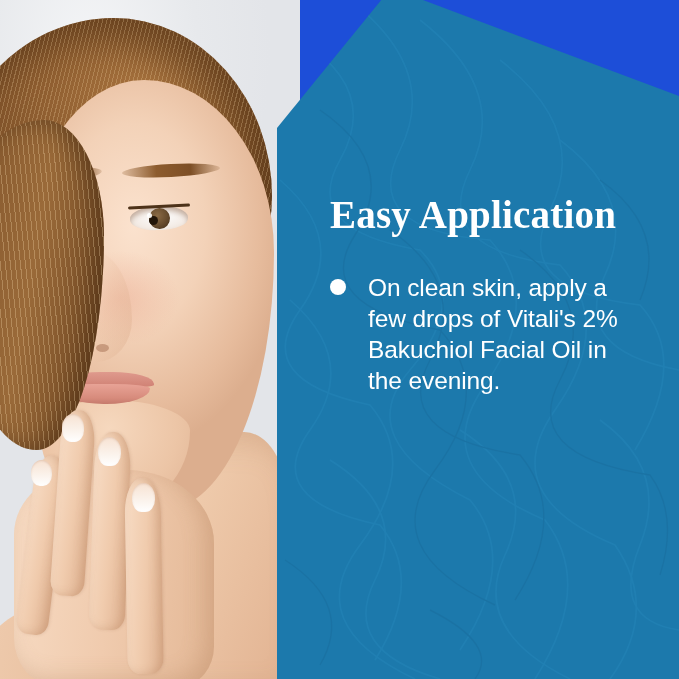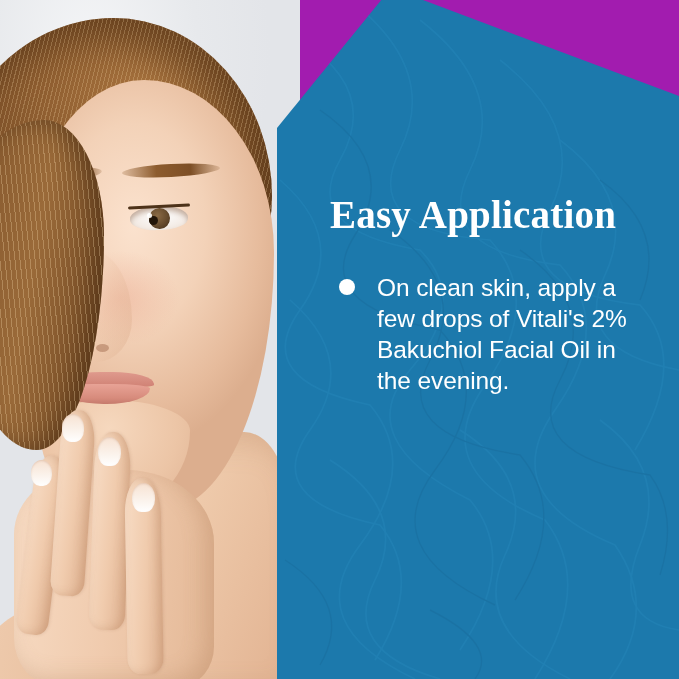--- a/index.html
+++ b/index.html
@@ -5,21 +5,21 @@
   html, body {
     margin: 0;
     padding: 0;
     background: #ffffff;
   }
   #canvas {
     position: relative;
     width: 679px;
     height: 679px;
     overflow: hidden;
-    background: #a21caf;
+    background: #1d4ed8;
     font-family: "Liberation Sans", sans-serif;
   }
 
   
   .photo {
     position: absolute;
     left: 0; top: 0;
     width: 300px;
     height: 679px;
     overflow: hidden;
@@ -258,21 +258,21 @@
     font-family: "Liberation Serif", serif;
     font-size: 39px;
     line-height: 46px;
     color: #ffffff;
     margin: 0 0 34px 0;
     letter-spacing: .2px;
     white-space: nowrap;
   }
   .bullet-list {
     list-style: none;
-    margin: 9px;
+    margin: 0;
     padding: 0;
   }
   .bullet-item {
     position: relative;
     padding-left: 38px;
     margin-bottom: 34px;
     color: #ffffff;
     font-size: 24.5px;
     line-height: 31px;
     font-weight: 400;

